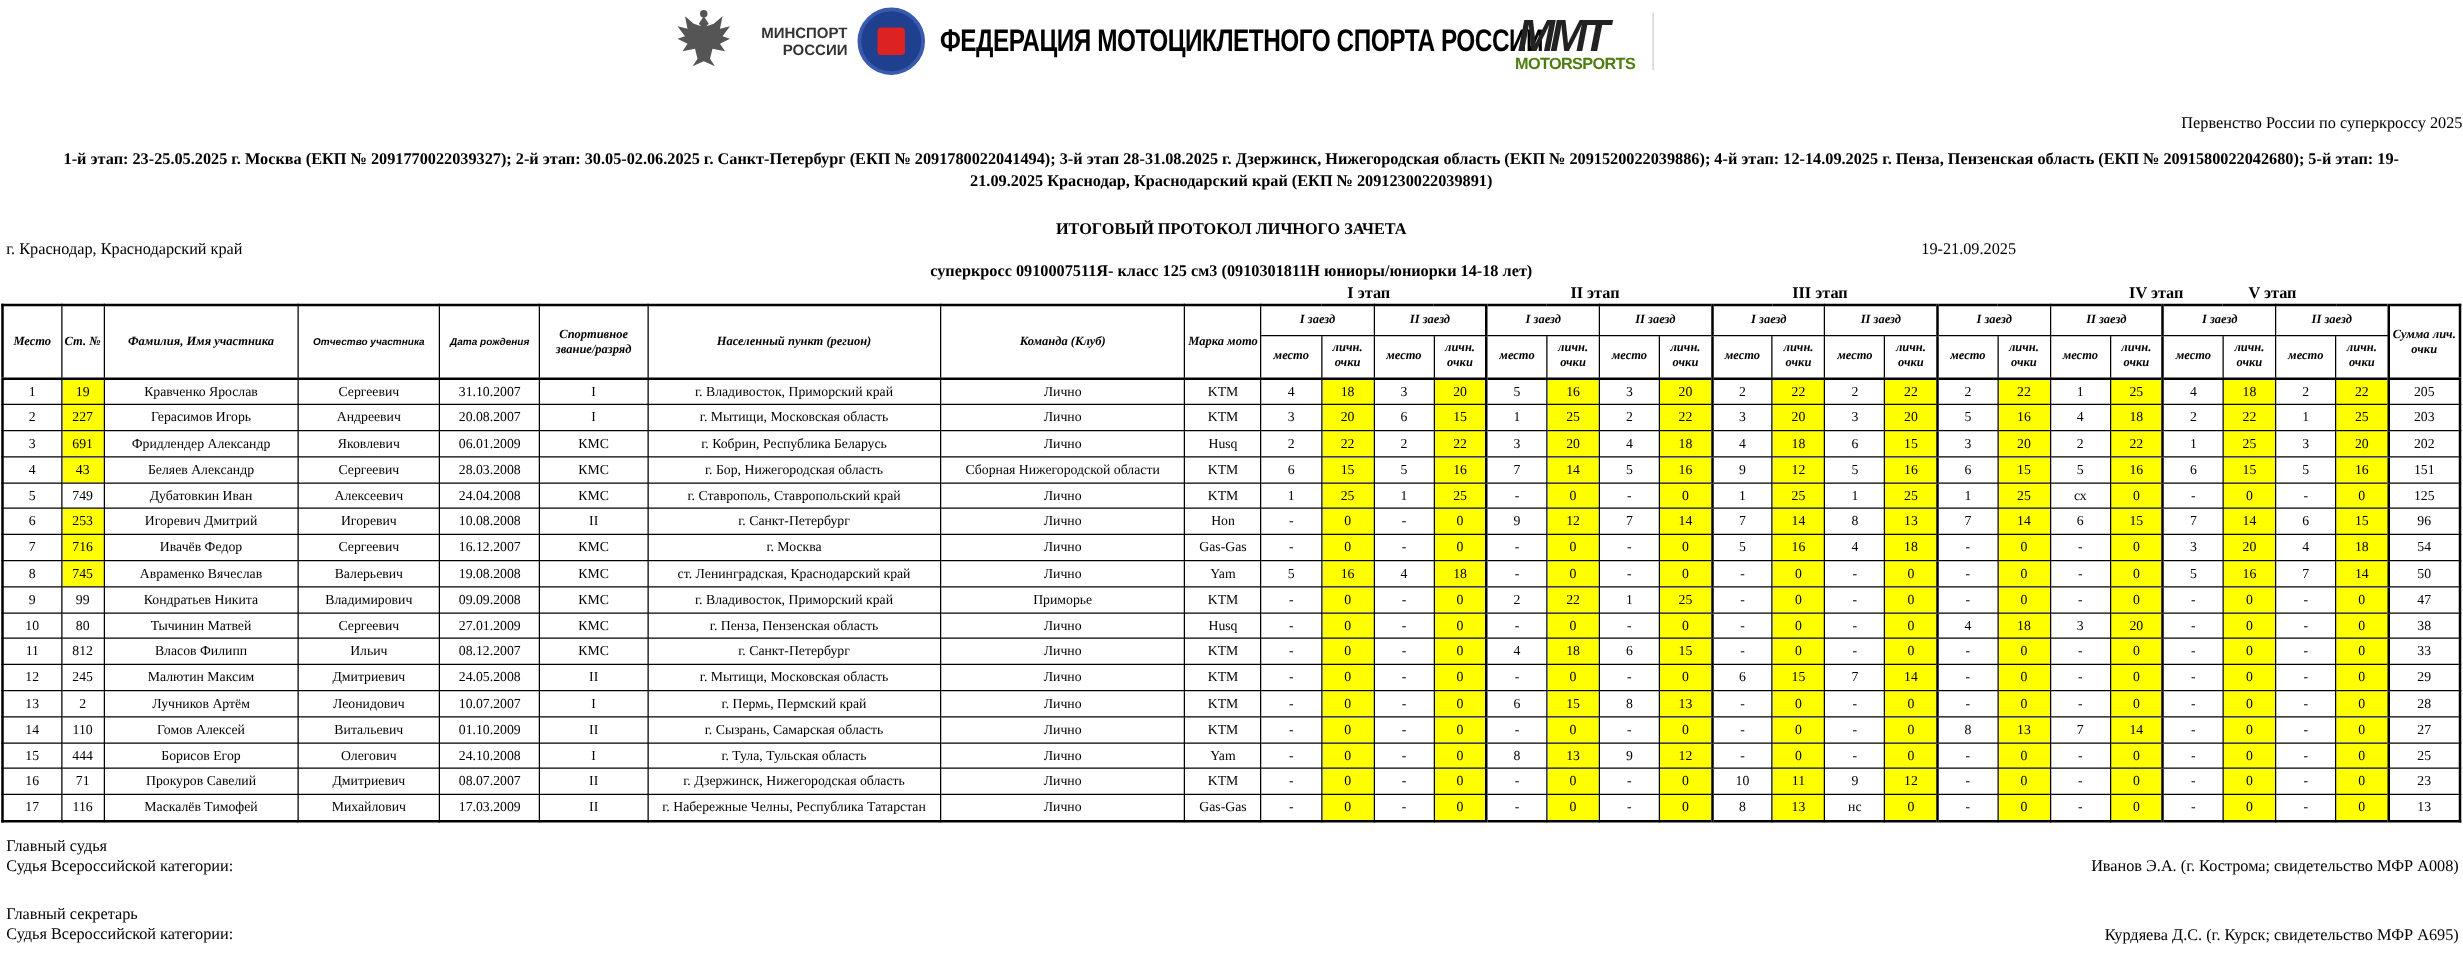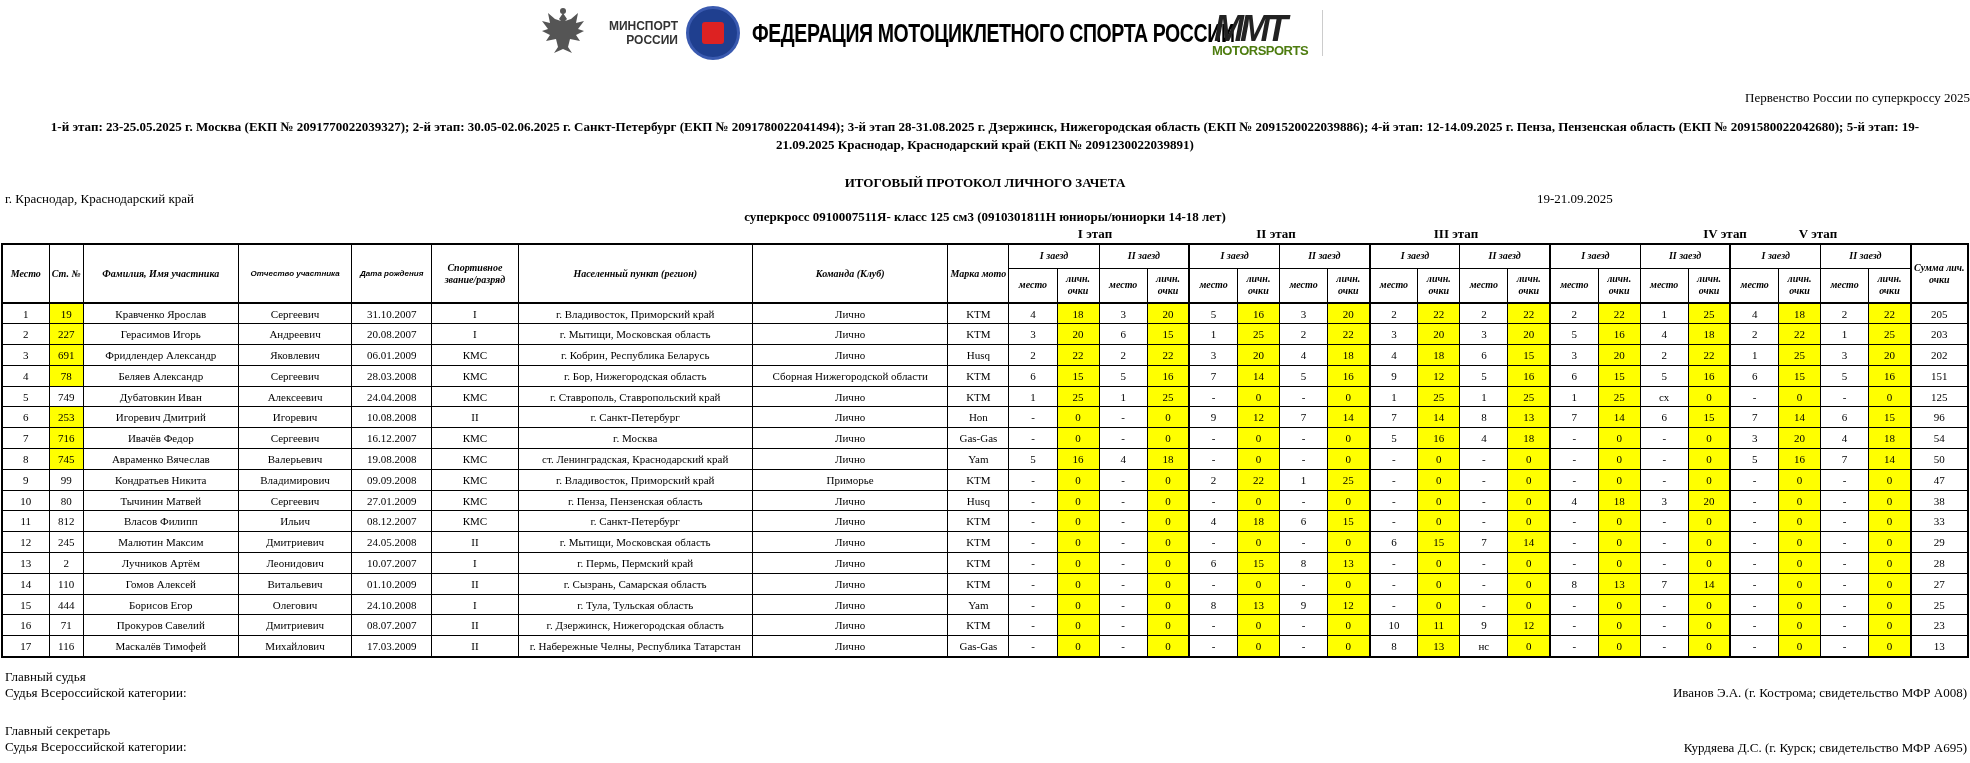--- a/index.html
+++ b/index.html
@@ -255,21 +255,21 @@
         <td>2</td>
         <td class="y">22</td>
         <td class="thick-l">1</td>
         <td class="y">25</td>
         <td>3</td>
         <td class="y">20</td>
         <td class="thick-l">202</td>
       </tr>
       <tr>
         <td>4</td>
-        <td class="y">78</td>
+        <td class="y">43</td>
         <td class="left">Беляев Александр</td>
         <td class="left">Сергеевич</td>
         <td class="left">28.03.2008</td>
         <td>КМС</td>
         <td class="left">г. Бор, Нижегородская область</td>
         <td class="left">Сборная Нижегородской области</td>
         <td>KTM</td>
         <td>6</td>
         <td class="y">15</td>
         <td>5</td>

